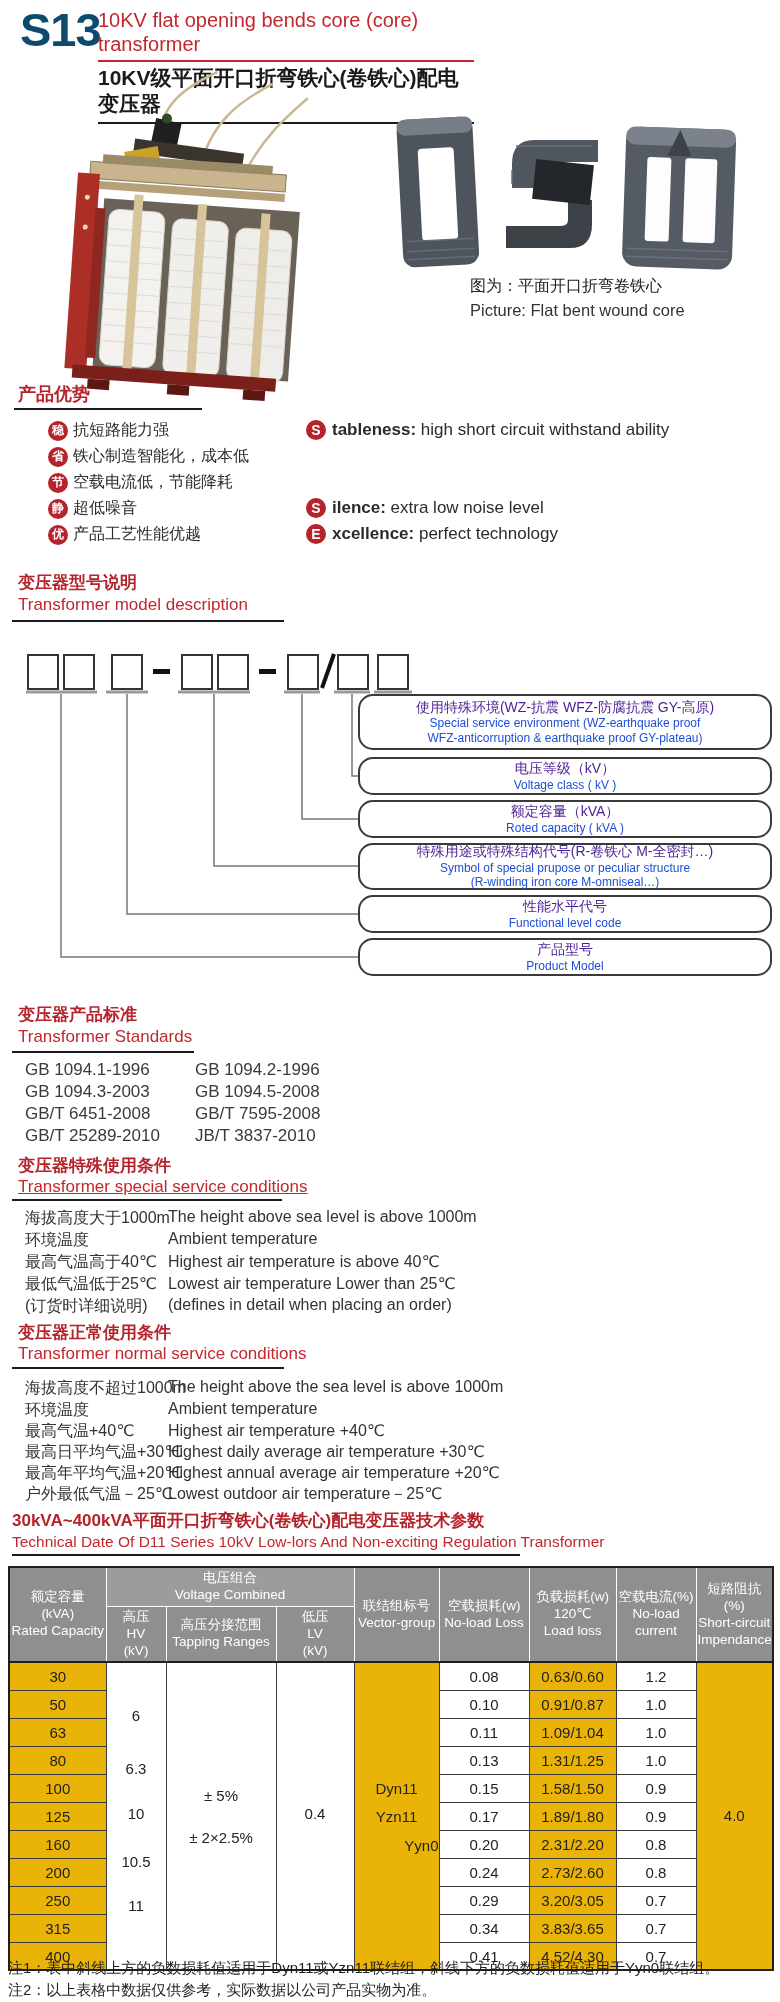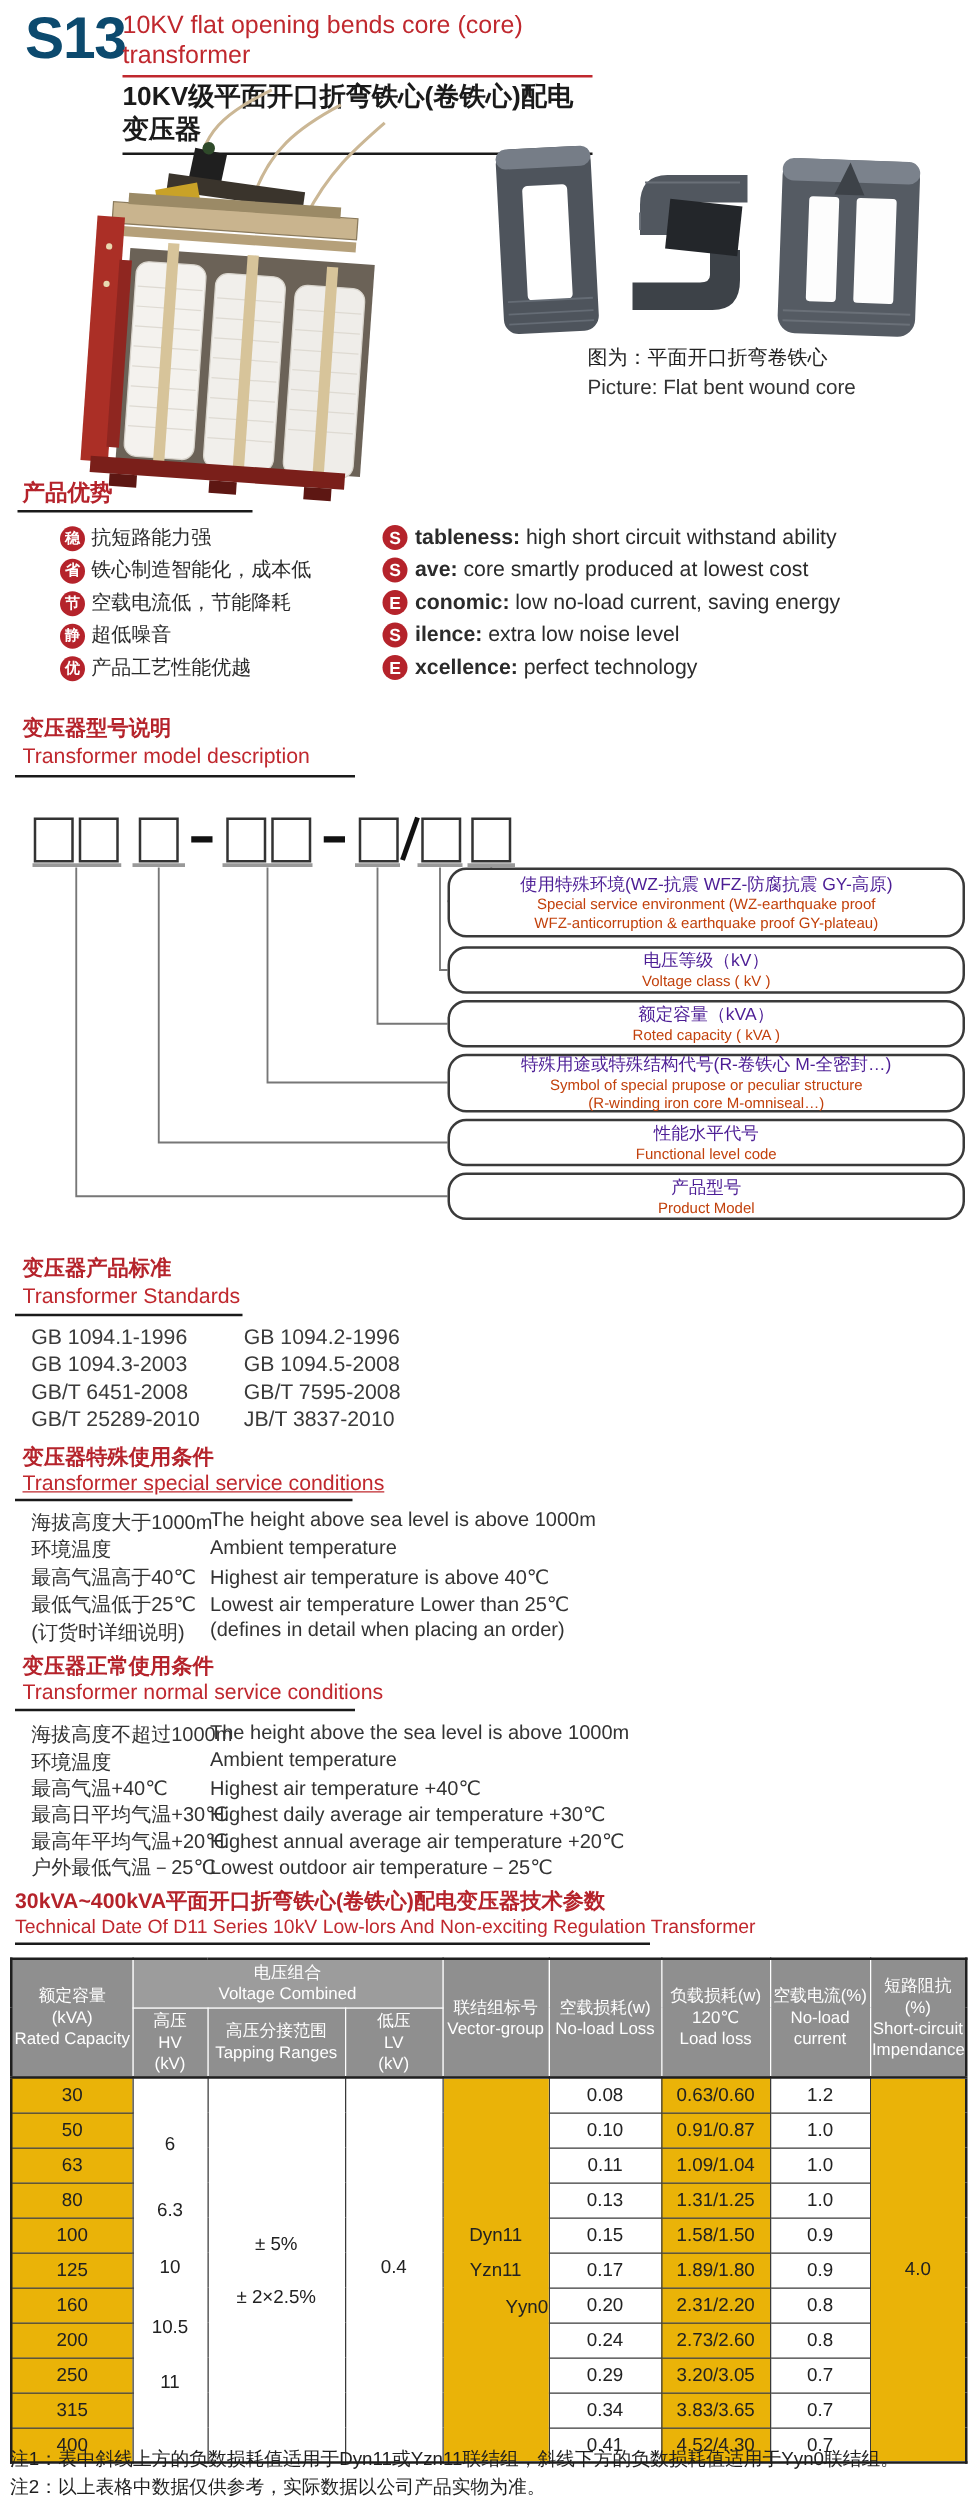--- a/index.html
+++ b/index.html
@@ -25,21 +25,21 @@
           font-weight:bold;align-items:center;justify-content:center;vertical-align:middle;}
   .adv-ic.zh{font-size:12px;}
   .adv-ic.en{font-size:14px;}
   .adv-zh-txt{font-size:16px;color:#2b2b2b;vertical-align:middle;margin-left:5px;}
   .adv-en-txt{font-size:17px;color:#2b2b2b;vertical-align:middle;margin-left:6px;}
   .adv-en-txt b{font-weight:bold;}
   
   .mlabel{position:absolute;left:358px;width:414px;border:2px solid #3a3a3a;border-radius:15px;
           display:flex;flex-direction:column;align-items:center;justify-content:center;background:#fff;box-sizing:border-box;}
   .mlabel .l-zh{font-size:14px;color:#4c1d95;line-height:1.25;white-space:nowrap;}
-  .mlabel .l-en{font-size:12px;color:#c2410c;line-height:1.2;white-space:nowrap;}
+  .mlabel .l-en{font-size:12px;color:#1d4ed8;line-height:1.2;white-space:nowrap;}
   
   .std-item{font-size:17px;color:#3a3a3a;}
   .cond-zh{font-size:16px;color:#333;}
   .cond-en{font-size:16px;color:#333;}
   
   table.tech{border-collapse:collapse;table-layout:fixed;width:764px;border:2px solid #1f1f1f;}
   table.tech th{background:#8f8f8f;color:#ffffff;font-weight:normal;border:1px solid #ffffff;
                 font-size:13.5px;line-height:1.25;padding:2px 1px;text-align:center;}
   table.tech th.grp{background:#9c9c9c;}
   table.tech td{border:1px solid #3a3a3a;text-align:center;font-size:15px;color:#222;padding:0;}
@@ -137,25 +137,23 @@
 
 <div class="abs sec-zh" style="left:18px;top:383px;font-size:18px;">产品优势</div>
 <div class="abs sec-rule" style="left:14px;top:408px;width:188px;"></div>
 
 <div class="adv-row" style="top:420px;">
   <span class="abs" style="left:48px;top:0;"><span class="adv-ic zh">稳</span><span class="adv-zh-txt">抗短路能力强</span></span>
   <span class="abs" style="left:306px;top:0;"><span class="adv-ic en">S</span><span class="adv-en-txt"><b>tableness:</b><span> high short circuit withstand ability</span></span></span>
 </div>
 <div class="adv-row" style="top:446px;">
   <span class="abs" style="left:48px;top:0;"><span class="adv-ic zh">省</span><span class="adv-zh-txt">铁心制造智能化，成本低</span></span>
-  <span class="abs" style="left:306px;top:0;"><span class="adv-ic en">S</span><span class="adv-en-txt"><b>ave:</b><span> core smartly produced at lowest cost</span></span></span>
 </div>
 <div class="adv-row" style="top:472px;">
   <span class="abs" style="left:48px;top:0;"><span class="adv-ic zh">节</span><span class="adv-zh-txt">空载电流低，节能降耗</span></span>
-  <span class="abs" style="left:306px;top:0;"><span class="adv-ic en">E</span><span class="adv-en-txt"><b>conomic:</b><span> low no-load current, saving energy</span></span></span>
 </div>
 <div class="adv-row" style="top:498px;">
   <span class="abs" style="left:48px;top:0;"><span class="adv-ic zh">静</span><span class="adv-zh-txt">超低噪音</span></span>
   <span class="abs" style="left:306px;top:0;"><span class="adv-ic en">S</span><span class="adv-en-txt"><b>ilence:</b><span> extra low noise level</span></span></span>
 </div>
 <div class="adv-row" style="top:524px;">
   <span class="abs" style="left:48px;top:0;"><span class="adv-ic zh">优</span><span class="adv-zh-txt">产品工艺性能优越</span></span>
   <span class="abs" style="left:306px;top:0;"><span class="adv-ic en">E</span><span class="adv-en-txt"><b>xcellence:</b><span> perfect technology</span></span></span>
 </div>
 

